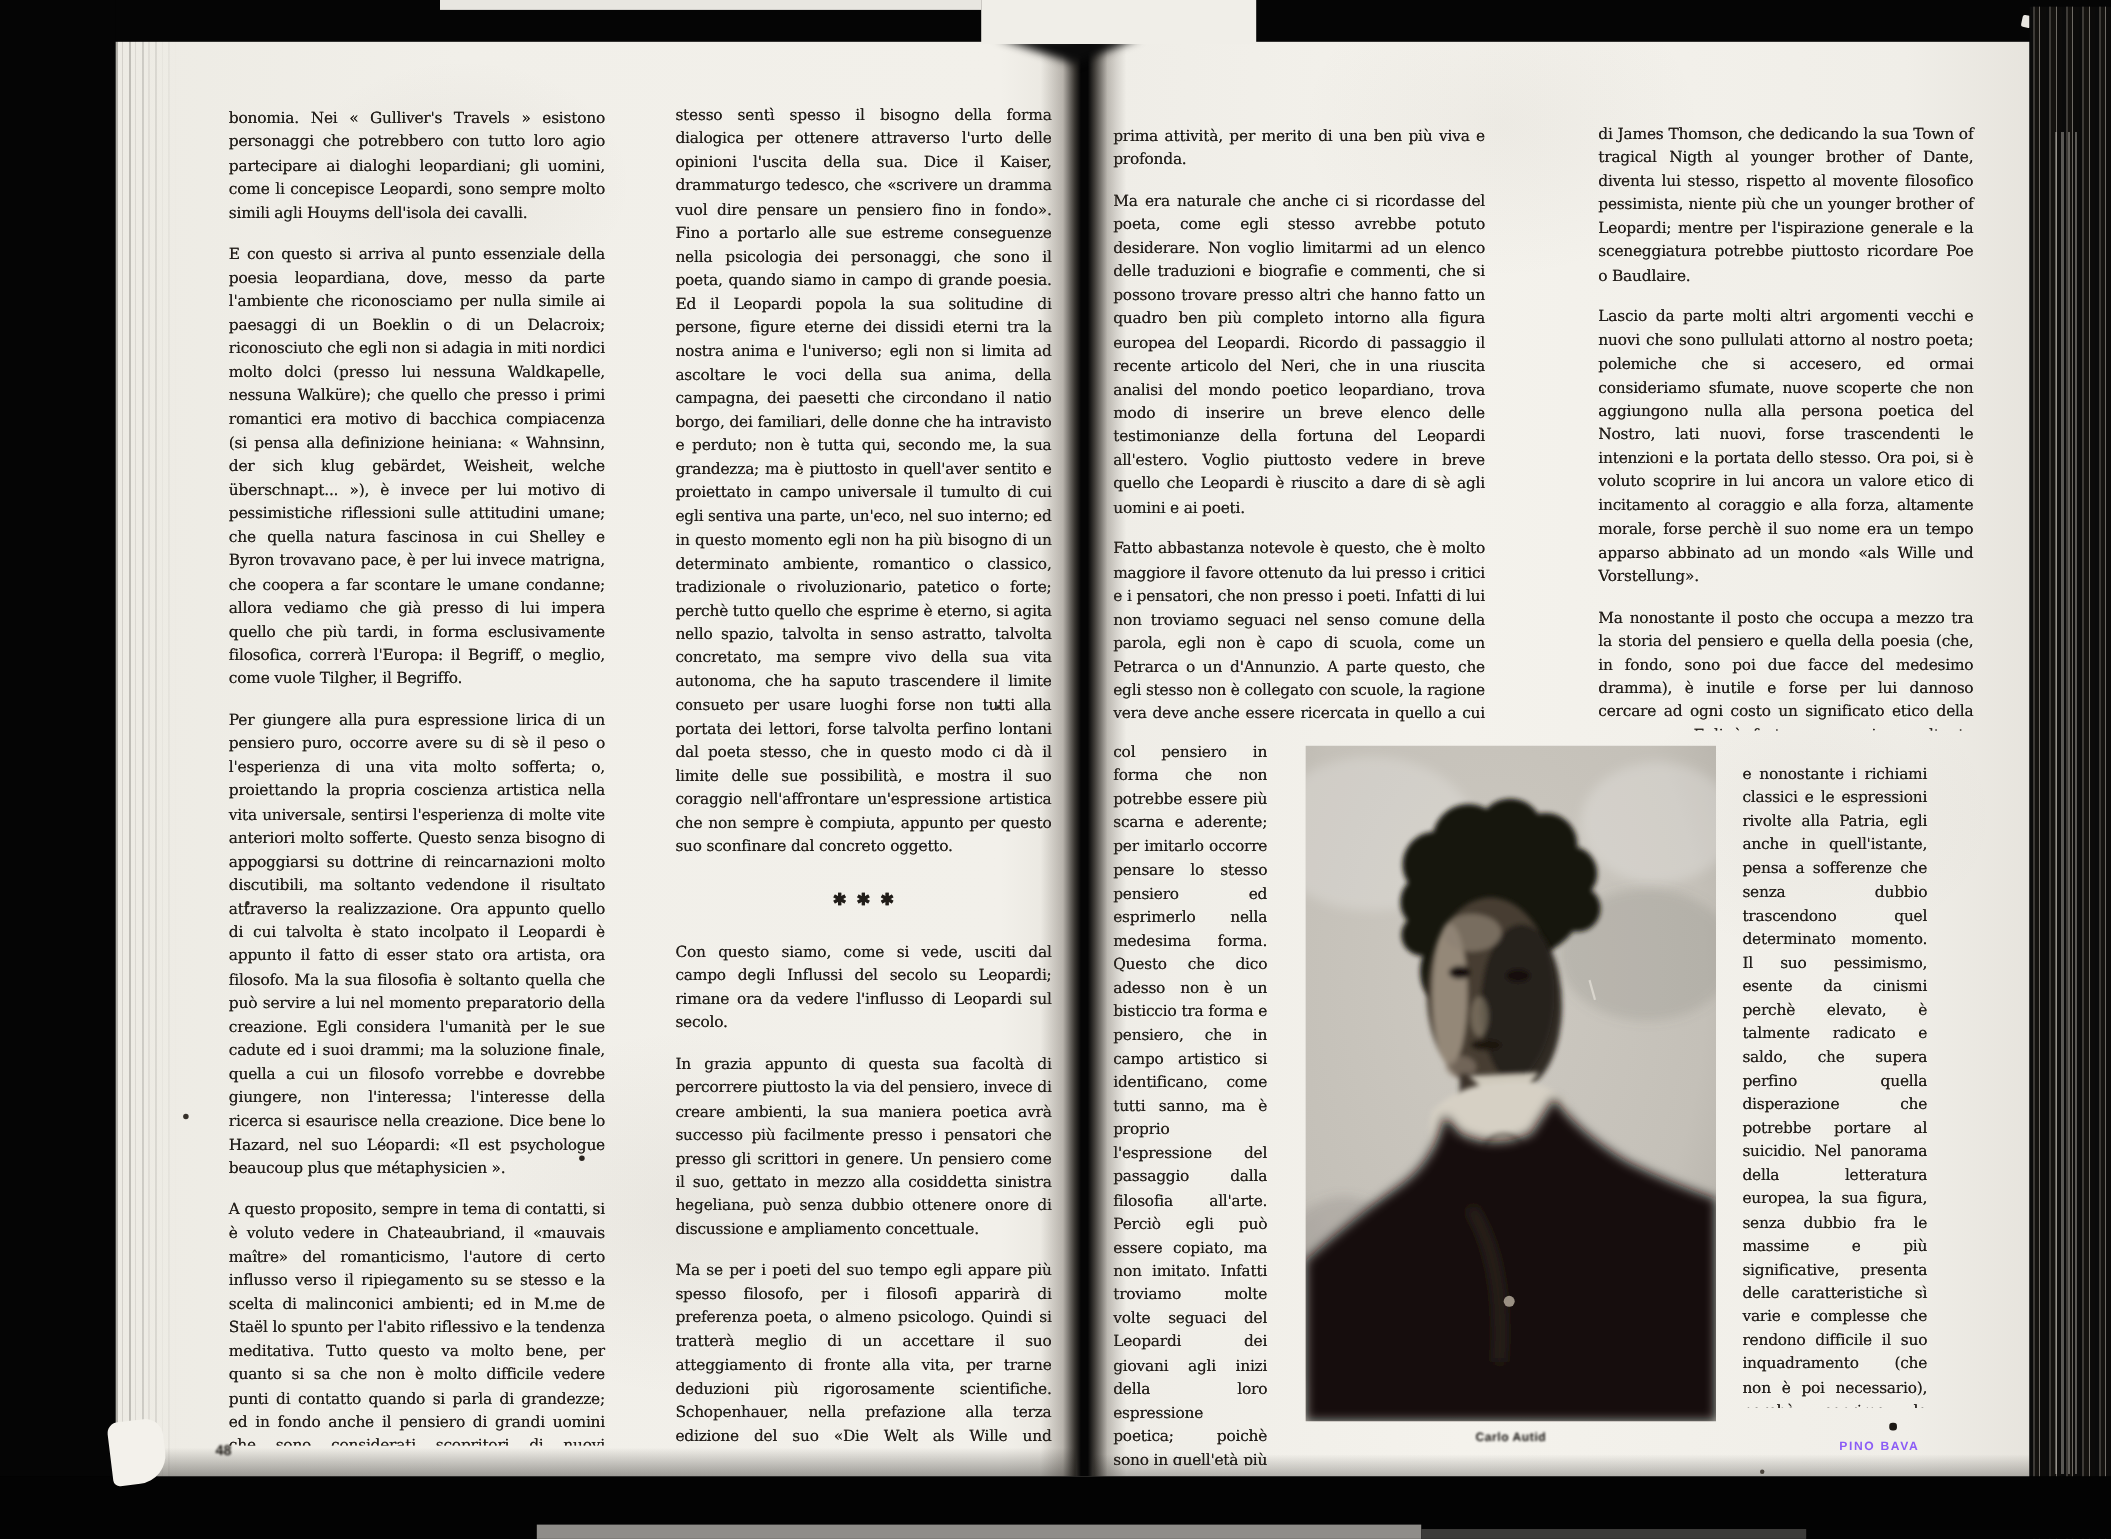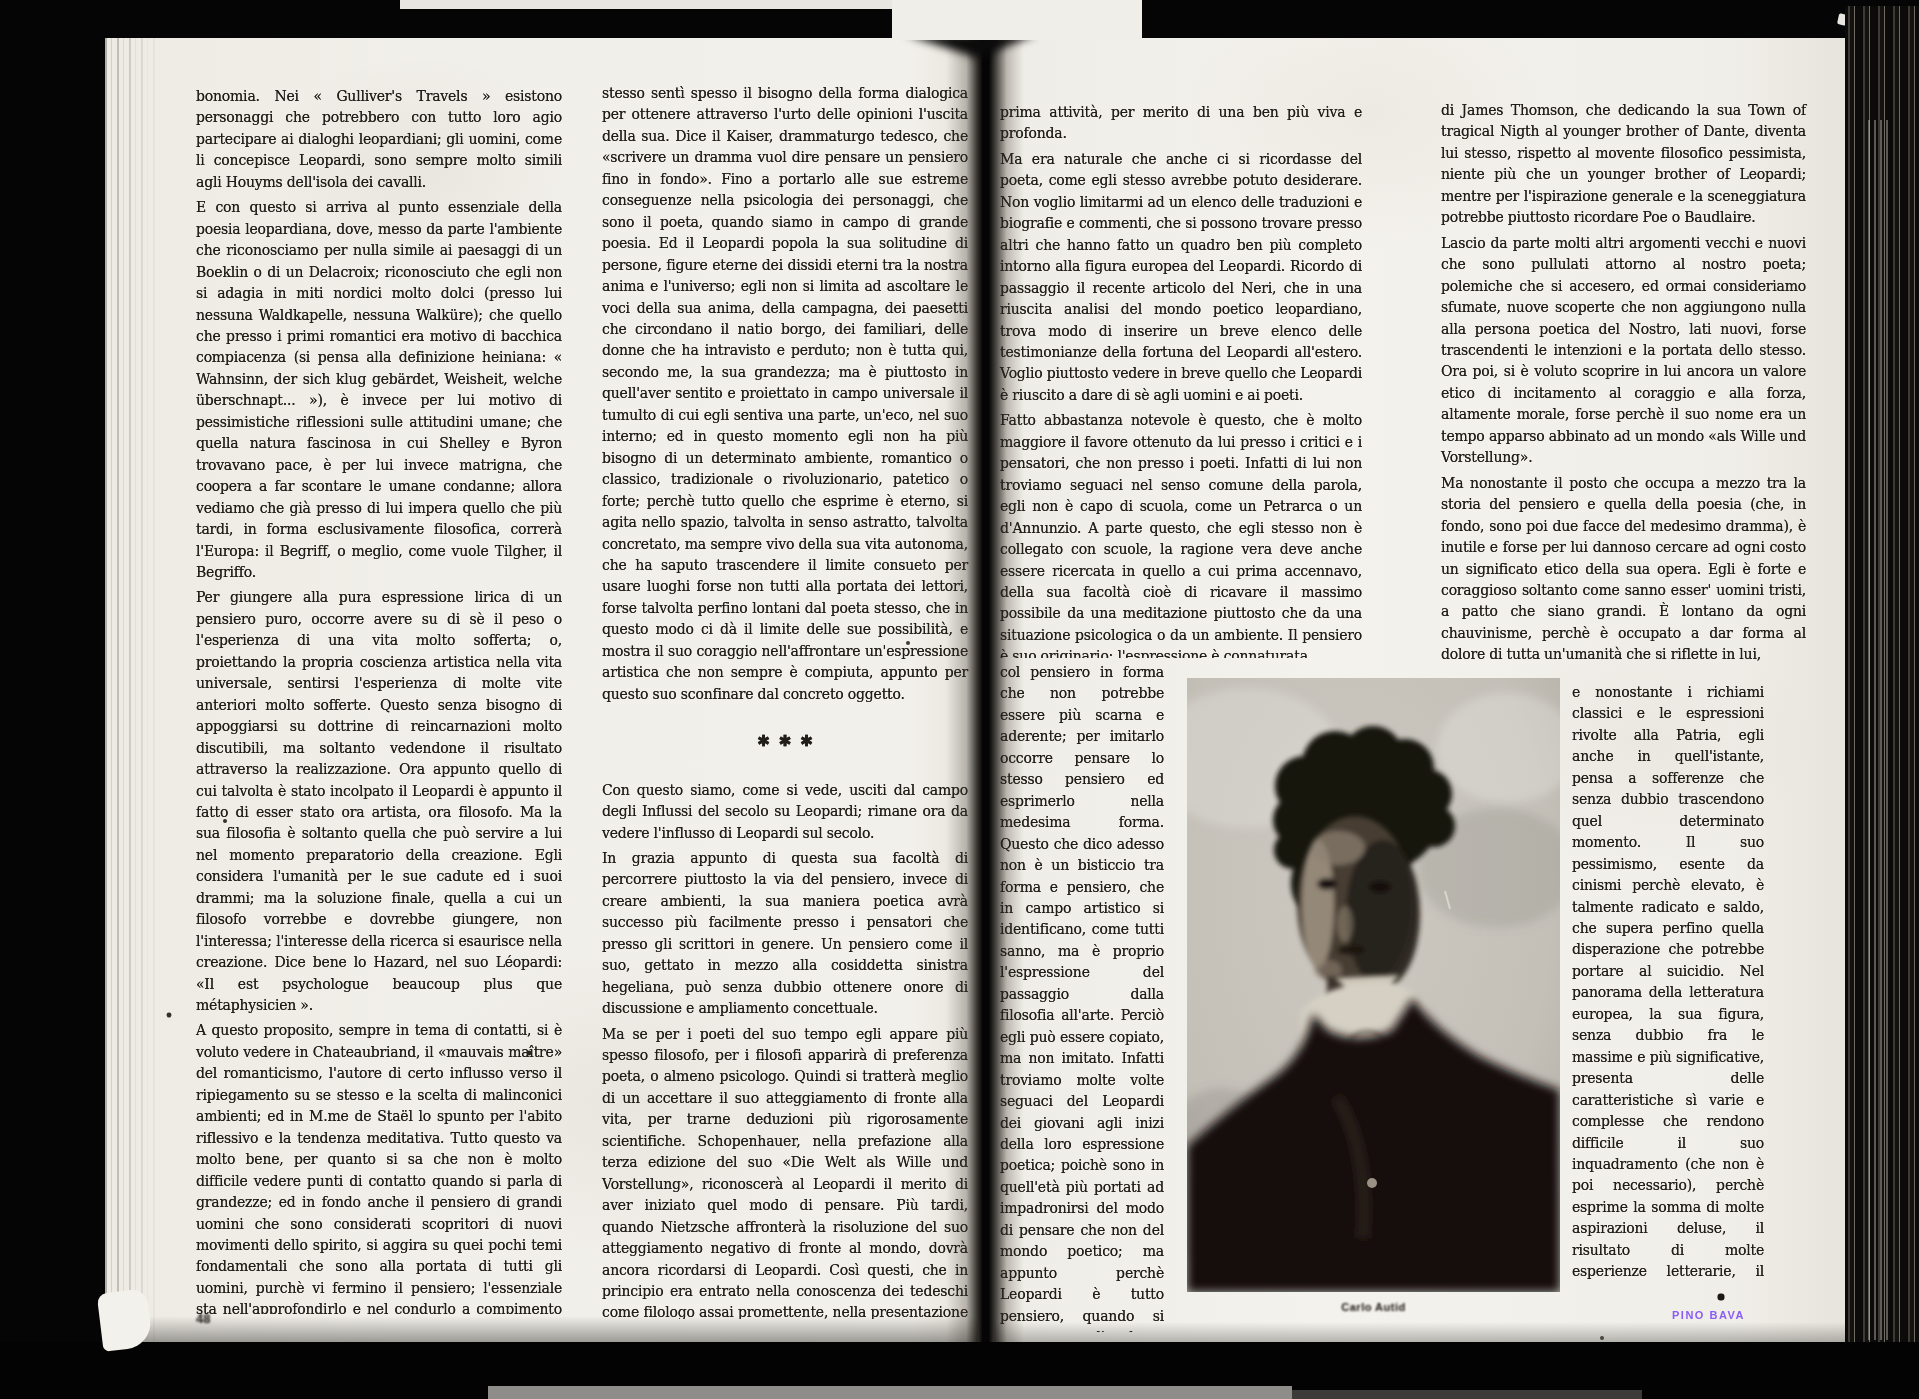--- a/index.html
+++ b/index.html
@@ -39,21 +39,21 @@
   
   #gutter{position:absolute;left:946px;top:36px;width:78px;height:1306px;
     background:linear-gradient(90deg,rgba(0,0,0,0) 0%,rgba(70,62,54,.30) 26%,rgba(25,22,18,.85) 40%,#050505 47%,#050505 55%,rgba(25,22,18,.8) 63%,rgba(70,62,54,.28) 78%,rgba(0,0,0,0) 100%);}
   #gutter-funnel{position:absolute;left:905px;top:34px;width:0;height:0;
     border-left:72px solid transparent;border-right:60px solid transparent;border-top:24px solid #0b0b0b;
     filter:blur(4px);}
   
   .col{position:absolute;color:#211d19;font-size:14px;line-height:21.45px;
        text-align:justify;letter-spacing:-0.2px;overflow:hidden;
        text-shadow:0 0 0.55px rgba(35,28,22,.85);}
-  .col p{margin:4px;}
+  .col p{margin:16px;}
   .divider{text-align:center;font-weight:bold;font-size:15px;letter-spacing:9px;margin:26px 0 27px 0;text-indent:9px;}
   .pagenum{position:absolute;font-weight:bold;font-size:13px;color:#16130f;font-family:"Liberation Sans",sans-serif;}
   #pagenum-left{left:196px;top:1311px;filter:blur(0.9px);}
   #pagenum-right{left:1737px;top:1344px;filter:blur(1.3px);}
   #signature{position:absolute;left:1672px;top:1309px;width:90px;font-family:"Liberation Sans",sans-serif;
      font-weight:bold;font-size:11px;letter-spacing:1.5px;color:#8b5cf6;filter:blur(0.4px);}
   #photo-caption{position:absolute;left:1187px;top:1301px;width:373px;text-align:center;
      font-family:"Liberation Sans",sans-serif;font-weight:bold;font-size:11px;color:#14110e;
      filter:blur(1.0px);letter-spacing:.5px;}
   

